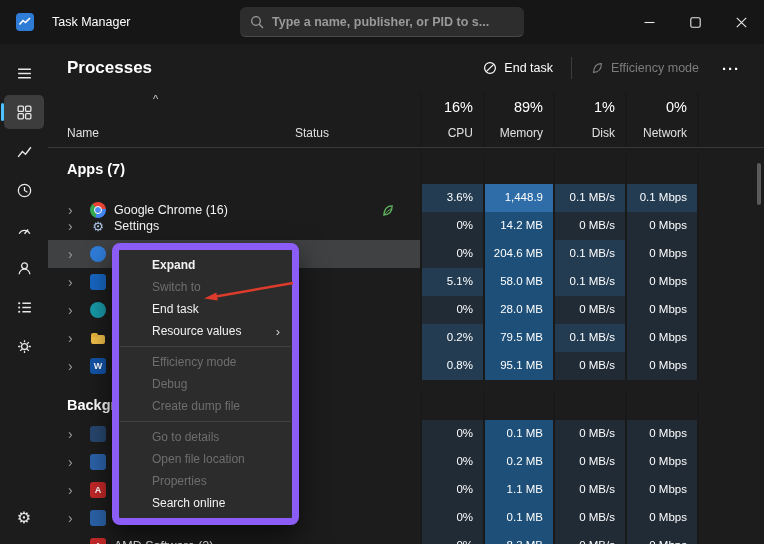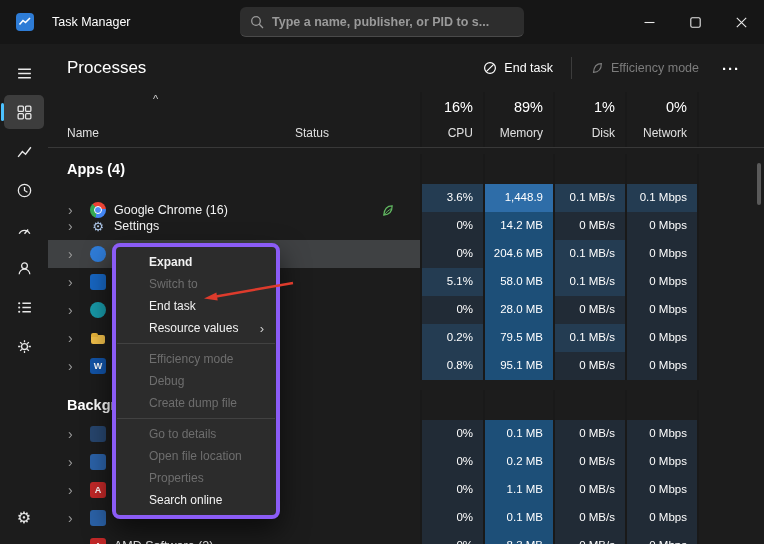--- a/index.html
+++ b/index.html
@@ -28,21 +28,21 @@
   .sitem.selected { background:#3d3d3d; }
   .sitem.selected::before { content:""; position:absolute; left:-3px; top:8px; width:3px; height:18px;
                             border-radius:2px; background:#4cc2ff; }
   .sitem.bottom { margin-top:auto; margin-bottom:10px; }
   .gearglyph { font-size:16px; color:#e6e6e6; }
 
   
   .main { position:absolute; left:48px; top:44px; width:716px; height:500px; }
   .toolbar { position:absolute; top:0; left:0; right:0; height:48px; display:flex; align-items:center;
              padding:0 14px 0 19px; }
-  .pagetitle { font-size:17px; font-weight:400; color:#fff; }
+  .pagetitle { font-size:17px; font-weight:700; color:#fff; }
   .toolbar-right { margin-left:auto; display:flex; align-items:center; gap:2px; }
   .tbtn { display:flex; align-items:center; gap:7px; padding:7px 11px; border-radius:4px;
           background:transparent; border:none; color:#fff; font-size:12.5px; font-family:inherit; }
   .tbtn.disabled { color:#7c7c7c; }
   .tdivider { width:1px; height:22px; background:#3c3c3c; margin:0 5px; }
   .morebtn { font-size:15px; font-weight:700; letter-spacing:1px; padding:4px 10px; color:#fff;
              background:transparent; border:none; font-family:inherit; }
 
   
   .grid { display:grid; grid-template-columns:247px 125px 63px 70px 72px 72px 1fr; }
@@ -82,22 +82,22 @@
     background:conic-gradient(from -40deg,#ea4335 0 120deg,#4285f4 120deg 240deg,#34a853 240deg 360deg); }
   .icon-chrome::after { content:""; position:absolute; inset:4px; border-radius:50%;
     background:#4e8df5; border:1.5px solid #fff; }
   .icon-gear { font-size:13px; font-weight:400; color:#adc6e8; }
   .icon-folder::before { content:""; position:absolute; left:1px; right:1px; top:5px; bottom:2px;
     background:#f2c04a; border-radius:2px; }
   .icon-folder::after { content:""; position:absolute; left:1px; top:3px; width:7px; height:4px;
     background:#e9b53a; border-radius:2px 2px 0 0; }
 
   
-  .context-menu { position:absolute; left:112px; top:243px; width:168px; background:#2c2c2c;
-                  border:4px solid #8b5cf6; border-radius:8px; padding:4px 0; z-index:50;
+  .context-menu { position:absolute; left:112px; top:243px; width:187px; background:#2c2c2c;
+                  border:7px solid #8b5cf6; border-radius:8px; padding:4px 0; z-index:50;
                   box-shadow:0 12px 28px rgba(0,0,0,.6); }
   .mitem { height:22px; display:flex; align-items:center; padding:0 12px 0 33px; font-size:12px;
            color:#f2f2f2; }
   .mitem.disabled { color:#6e6e6e; }
   .mitem.bold { font-weight:700; }
   .msub { margin-left:auto; color:#cfcfcf; font-size:13px; }
   .msep { height:1px; background:#424242; margin:4px 1px; }
 
   
   .scrollthumb { position:absolute; right:3px; top:163px; width:4px; height:42px; background:#5a5a5a;
@@ -257,21 +257,21 @@
     <div class="hcell valhdr">
       <span class="stat">0%</span>
       <span class="hlabel">Network</span>
     </div>
     <div class="hcell fillhdr"></div>
   </div>
 
   <div class="tbody">
       <div class="prow grid grow">
         <div class="cell gnamec">
-          <span class="glabel">Apps (4)</span>
+          <span class="glabel">Apps (7)</span>
         </div>
         <div class="cell statusc"></div>
         <div class="cell valc"></div>
         <div class="cell valc"></div>
         <div class="cell valc"></div>
         <div class="cell valc"></div>
         <div class="cell fillc"></div>
       </div>
       <div class="prow grid">
         <div class="cell namec">

